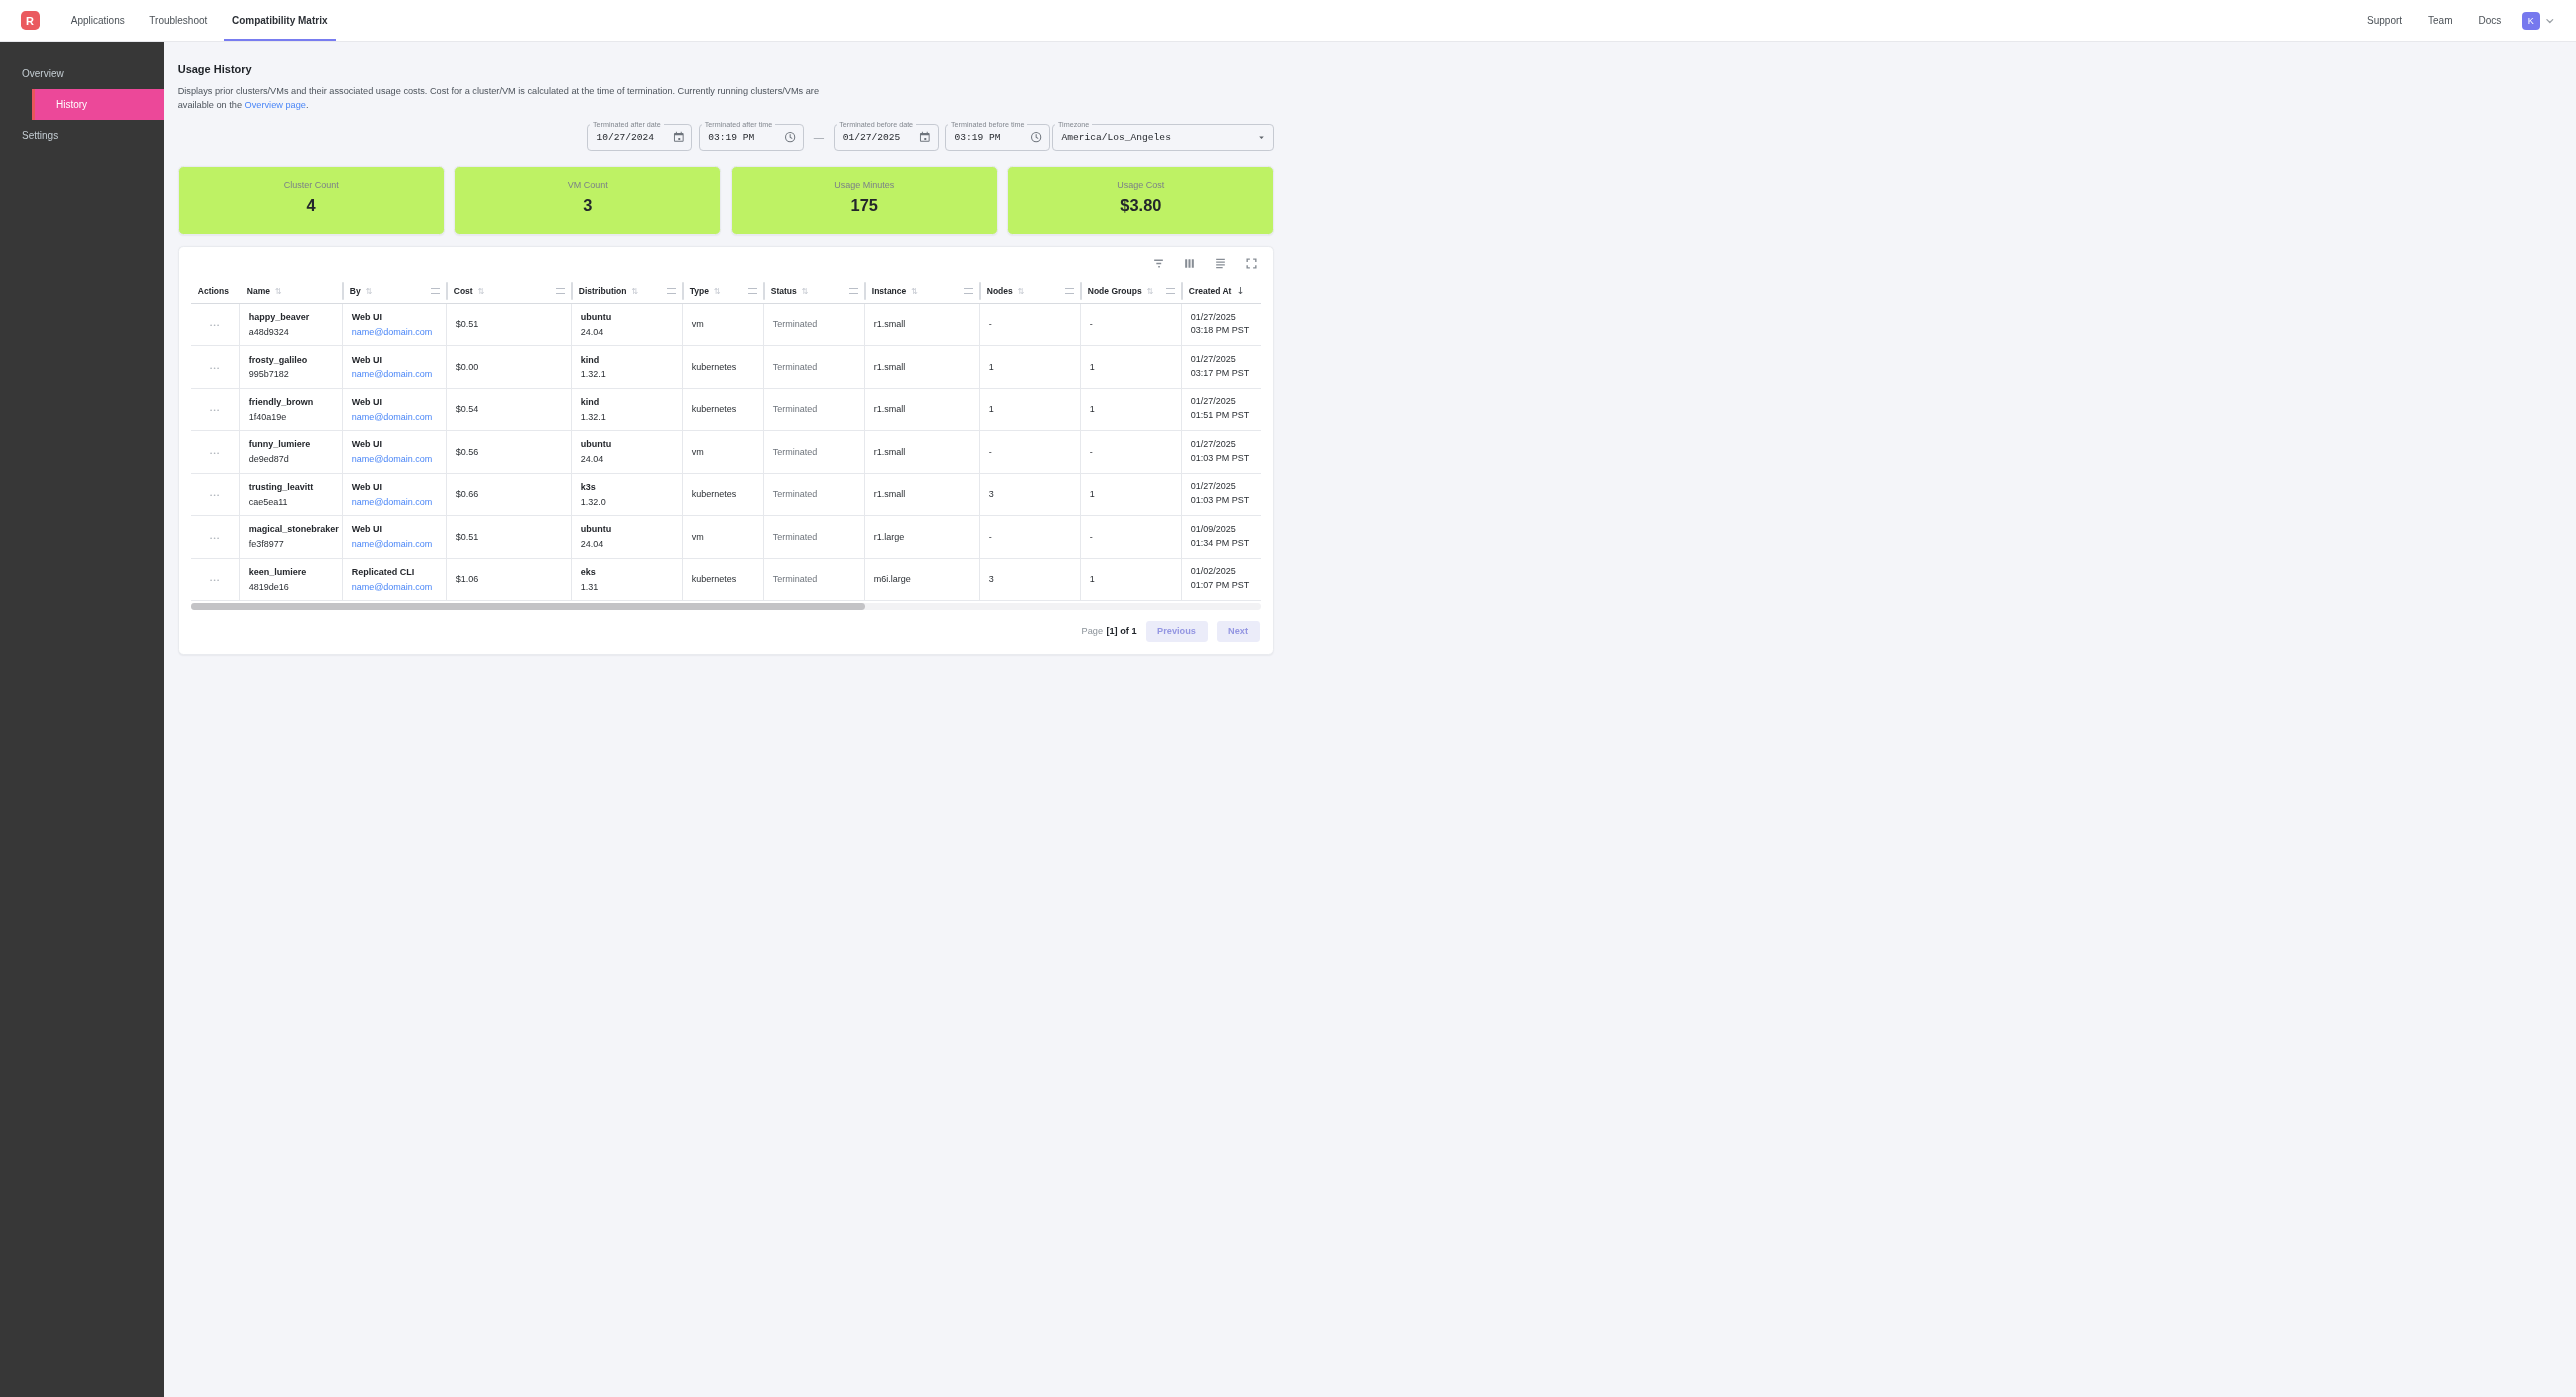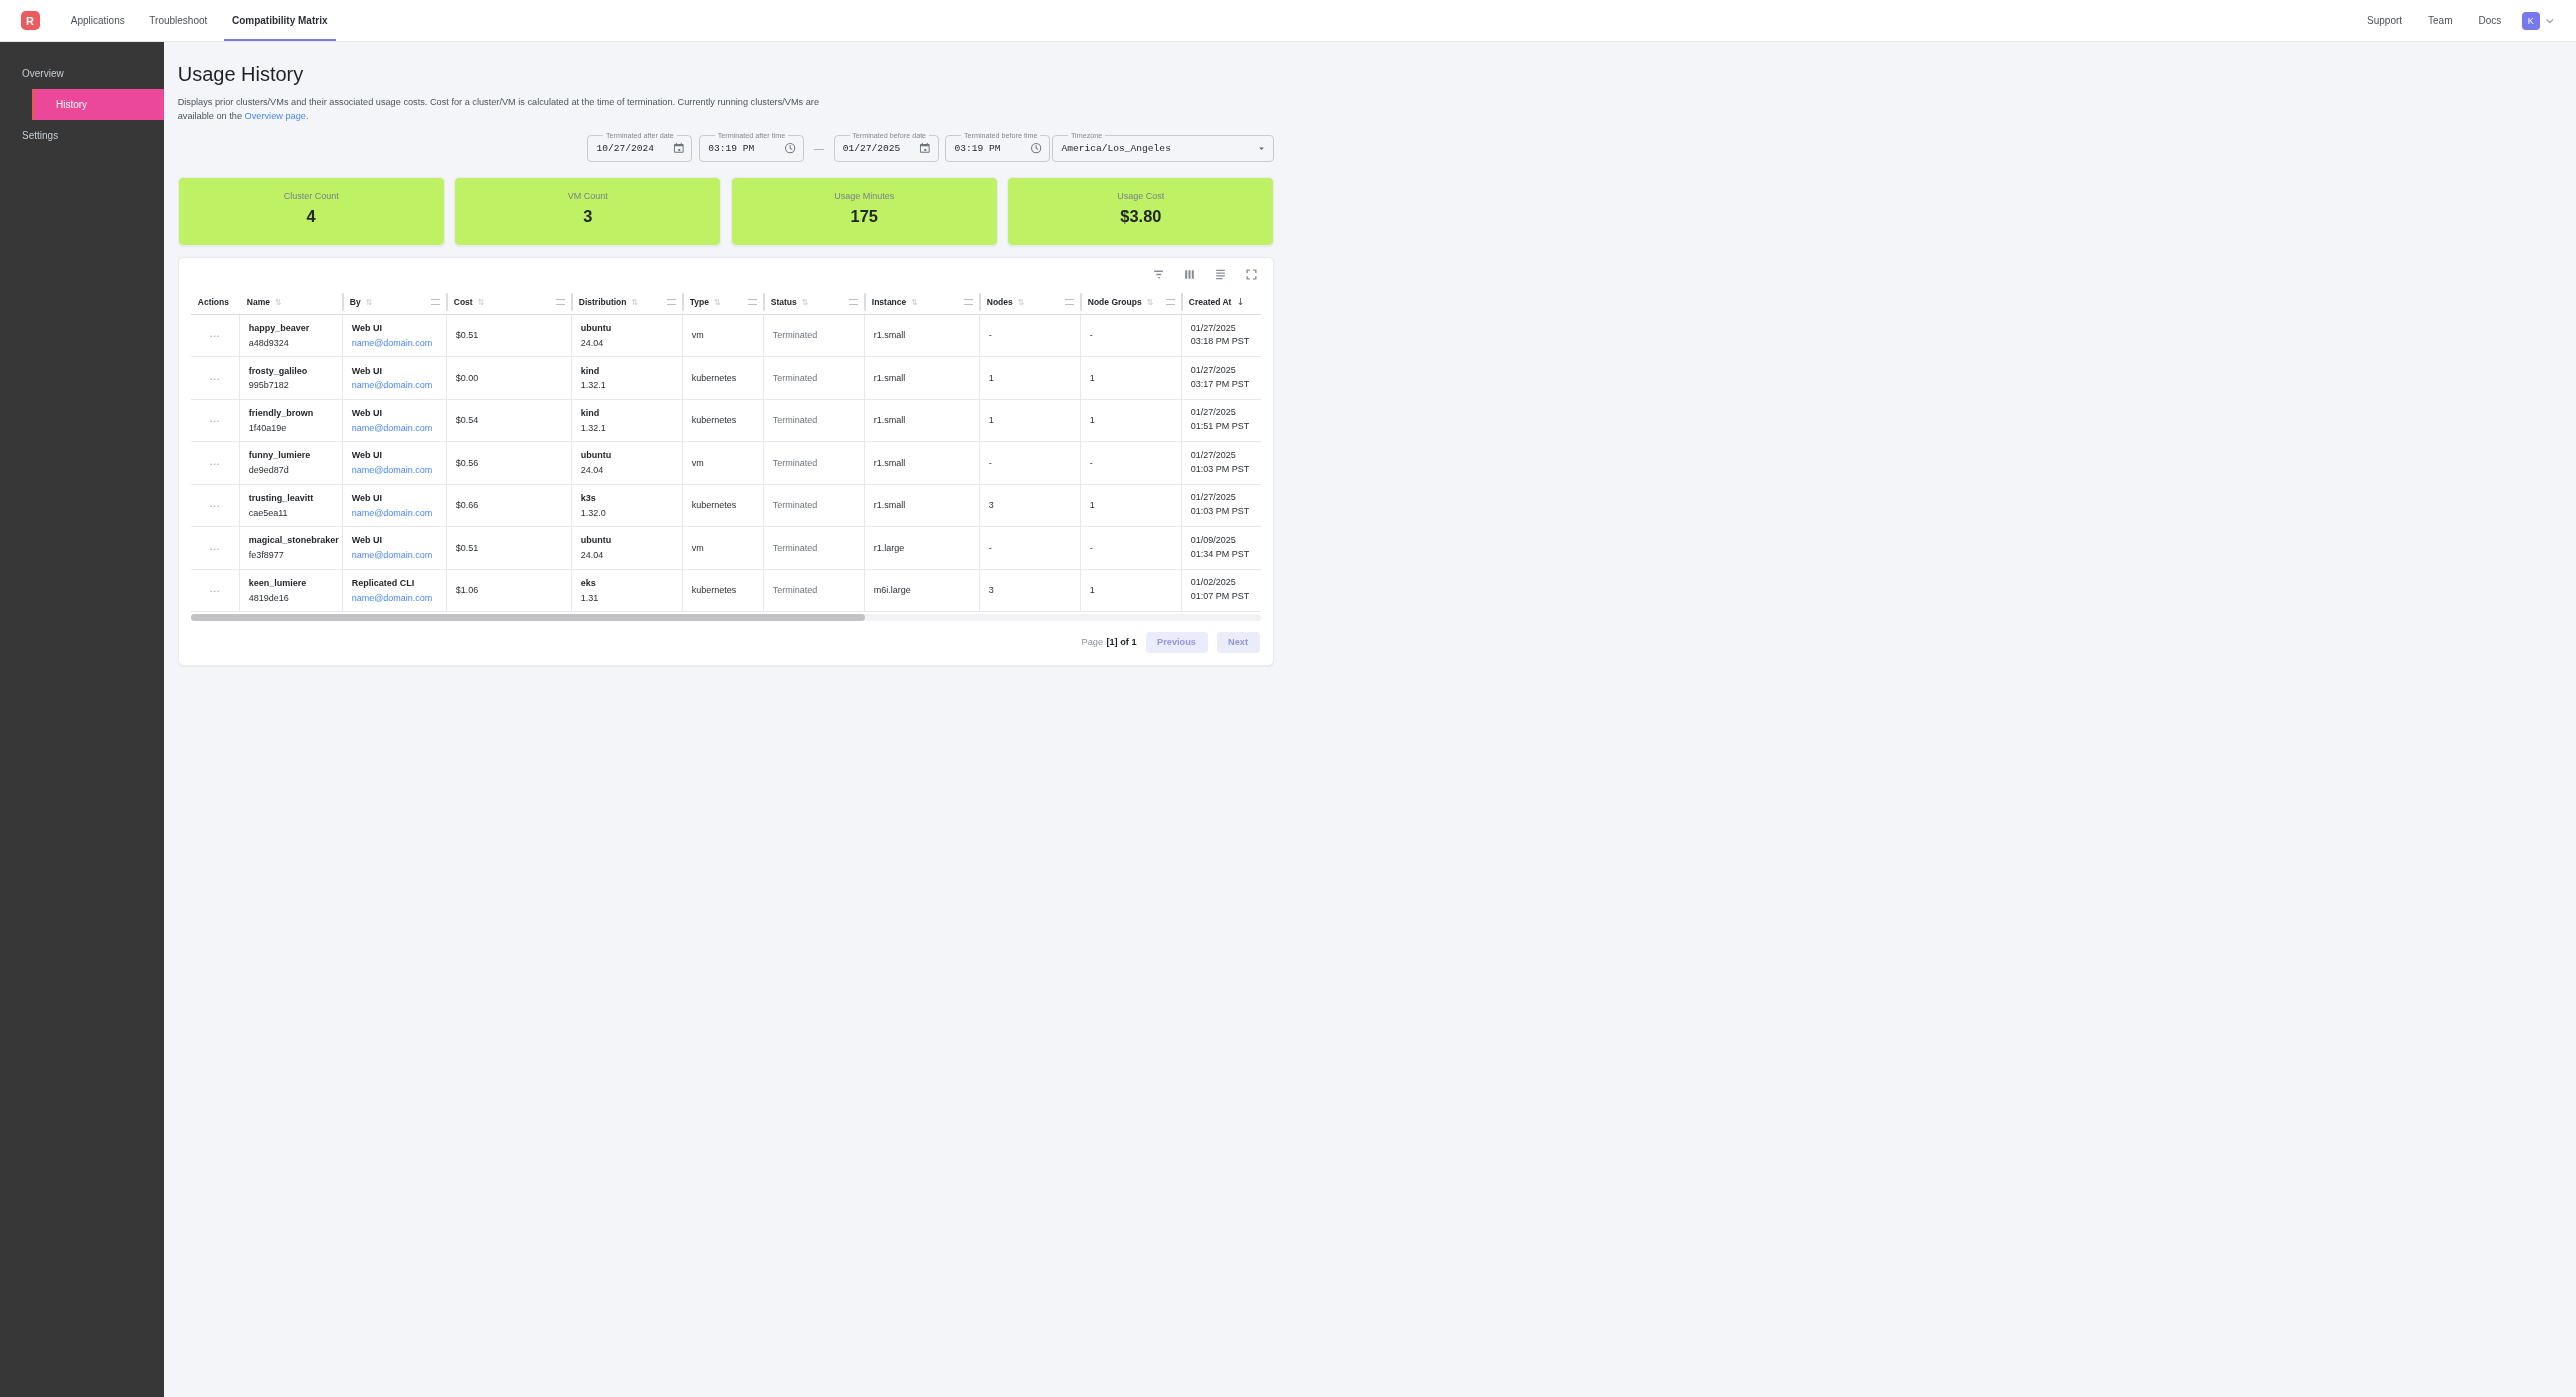--- a/index.html
+++ b/index.html
@@ -23,29 +23,29 @@
   .chev { margin-left:4.1px; display:flex; align-items:center; }
 
   
   .sidebar { position:fixed; top:42px; left:0; bottom:0; width:164px; background:#373737; padding-top:15.7px; }
   .side-item { height:31px; display:flex; align-items:center; padding-left:22px; font-size:10px;
                color:#c4cdd3; cursor:pointer; }
   .side-item.active { background:#ec4899; color:#fff; border-left:3.4px solid #e8565c; padding-left:21px;margin-left:32px; }
 
   
   .main { margin-left:164px; padding:20.5px 13.7px 0 13.7px; }
-  h1.page-title { font-size:20px; font-weight:400; color:#1e2227; margin-bottom:9px; }
+  h1.page-title { font-size:11px; font-weight:700; color:#1e2227; margin-bottom:9px; }
   .page-desc { font-size:9.2px; line-height:1.55; color:#4d545c; max-width:646px; }
   .page-desc a { color:#4a86f7; text-decoration:none; }
 
   
   .filters { margin-top:11.6px; display:flex; justify-content:flex-end; align-items:center; }
   .field { position:relative; border:0.7px solid #c6cad2; border-radius:4.1px; height:27px;
            display:flex; align-items:center; padding:0 6.8px 0 8.2px; cursor:pointer; }
-  .field-label { position:absolute; top:-4.8px; left:15px; background:#f4f5f9; padding:0 2.7px;
+  .field-label { position:absolute; top:-4.8px; left:2px; background:#f4f5f9; padding:0 2.7px;
                  font-size:7.2px; color:#82878f; white-space:nowrap; }
   .field-value { font-size:9.6px; color:#25282d; flex:1;font-family:Liberation Mono, monospace; }
   .f-date, .f-time { width:105px; }
   .f-tz { width:222px; margin-left:2px; }
   .gap { margin-left:6.8px; }
   .dash { color:#9aa0a8; font-size:10.3px; margin:0 9.6px; }
   .f-icon { flex-shrink:0; }
 
   
   .stats { margin-top:15px; display:flex; gap:9.6px; }

